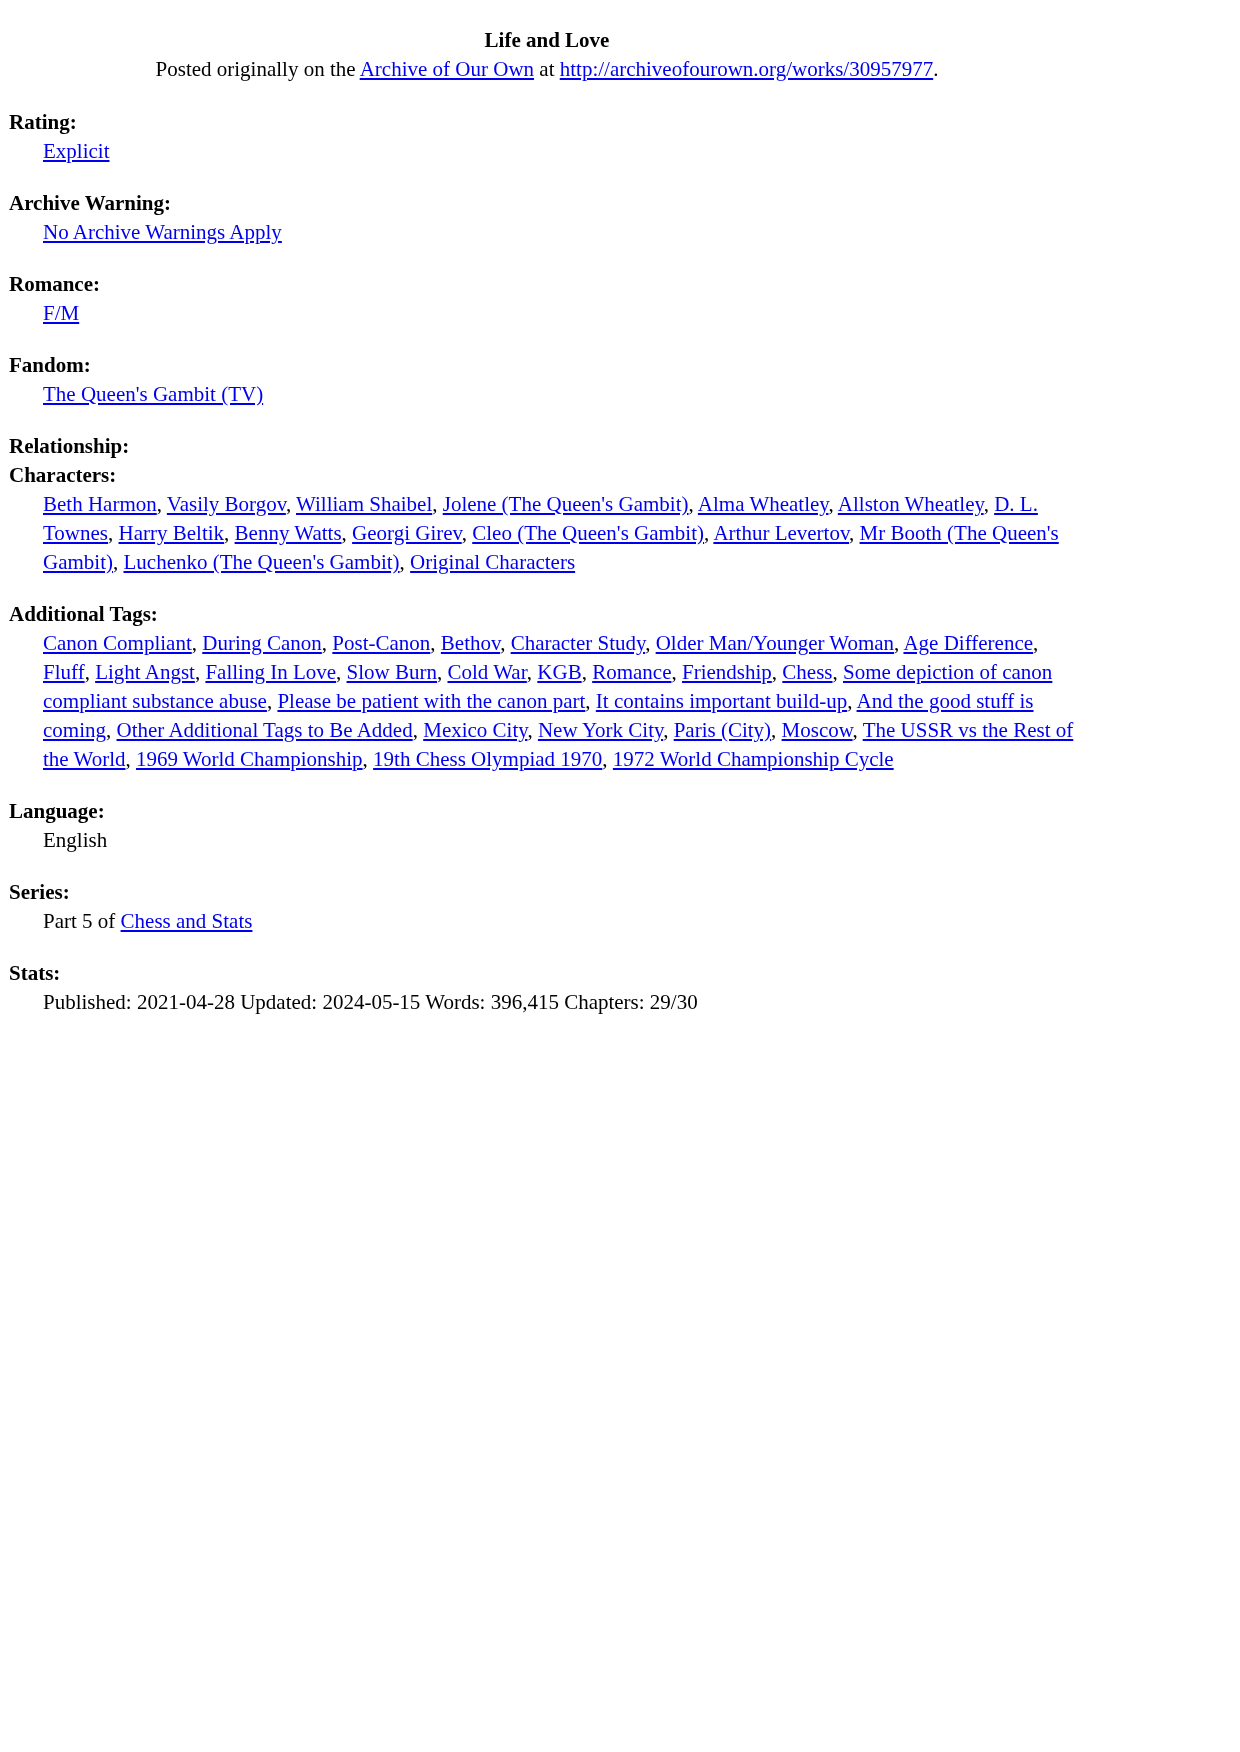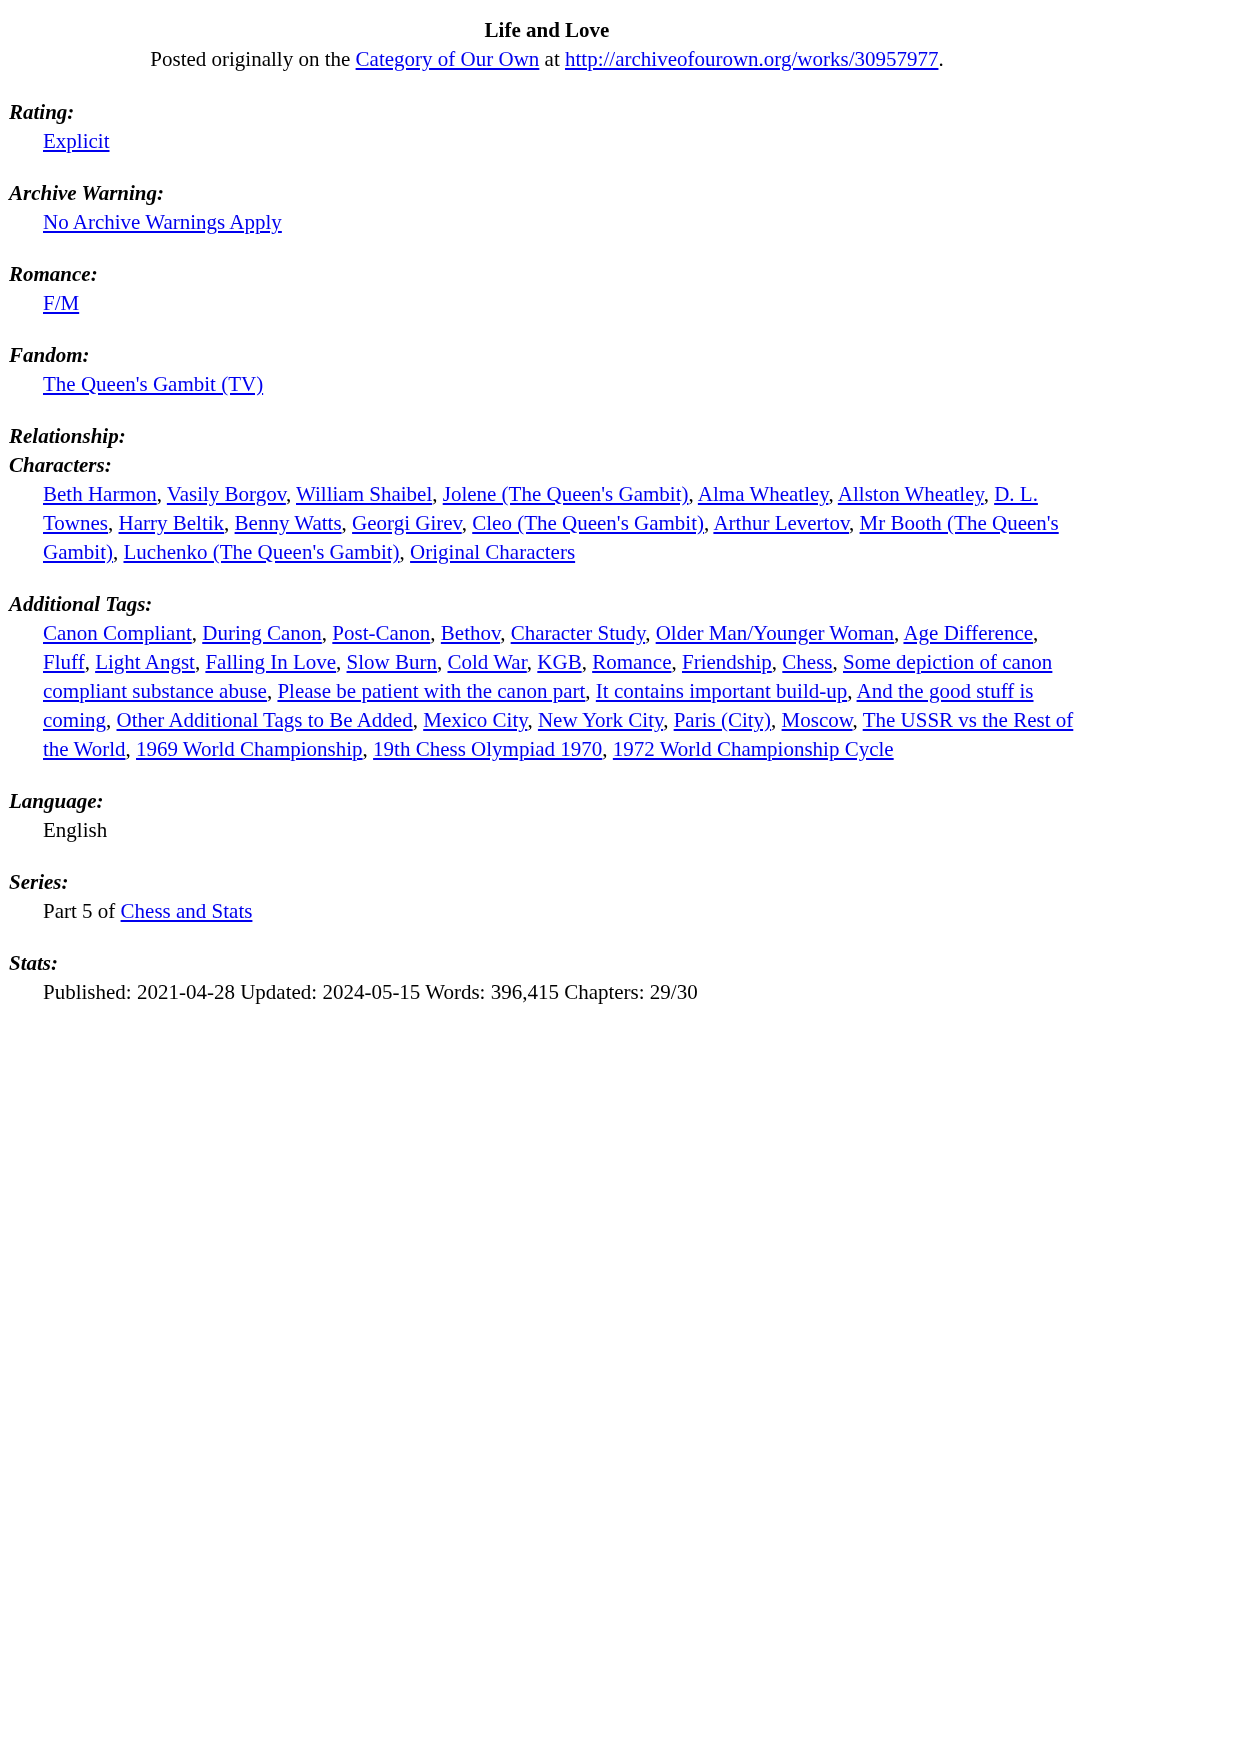--- a/index.html
+++ b/index.html
@@ -4,21 +4,21 @@
 <style>
   html, body {
     margin: 0;
     padding: 0;
     background: #ffffff;
   }
   .page {
     width: 1085px;
     min-height: 1752px;
     box-sizing: border-box;
-    padding: 16px 0 0 9px;
+    padding: 26px 0 0 9px;
     font-family: "Liberation Serif", "DejaVu Serif", serif;
     font-size: 21px;
     line-height: 29px;
     color: #000000;
   }
   .header {
     text-align: center;
     margin: 0 0 24px 0;
   }
   .title {
@@ -29,34 +29,33 @@
     text-decoration: underline;
     cursor: pointer;
   }
   dl.tags {
     margin: 0;
     padding: 0;
   }
   dl.tags dt {
     font-weight: bold;
     margin: 0;
-    font-style: italic;
   }
   dl.tags dd {
     margin: 0 0 23px 34px;
   }
 </style>
 </head>
 <body>
 
 <div class="page">
 
   <p class="header">
     <span class="title">Life and Love</span><br>
-    <span><span>Posted originally on the </span><a class="doc-link" href="#">Category of Our Own</a><span> at </span><a class="doc-link" href="#">http://archiveofourown.org/works/30957977</a><span>.</span></span>
+    <span><span>Posted originally on the </span><a class="doc-link" href="#">Archive of Our Own</a><span> at </span><a class="doc-link" href="#">http://archiveofourown.org/works/30957977</a><span>.</span></span>
   </p>
 
   <dl class="tags" id="tags-dl">
       <dt>Rating:</dt>
       <dd><a class="doc-link" href="#">Explicit</a></dd>
       <dt>Archive Warning:</dt>
       <dd><a class="doc-link" href="#">No Archive Warnings Apply</a></dd>
       <dt>Romance:</dt>
       <dd><a class="doc-link" href="#">F/M</a></dd>
       <dt>Fandom:</dt>

